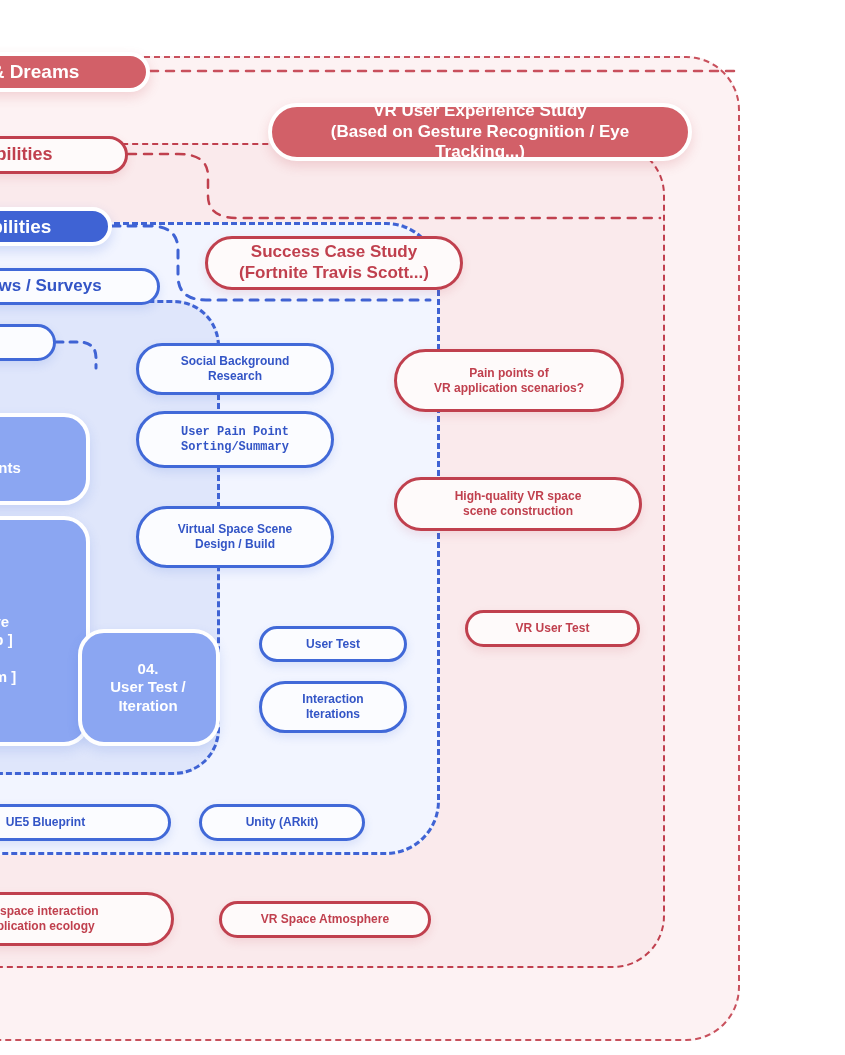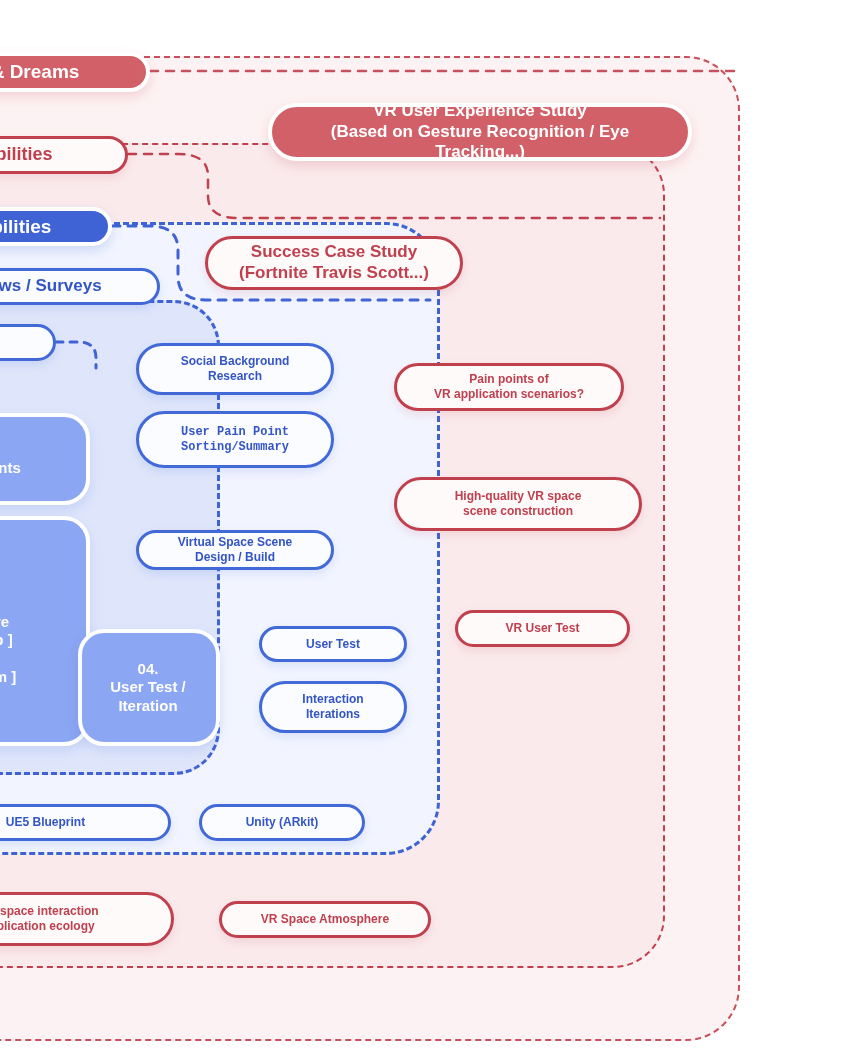--- a/index.html
+++ b/index.html
@@ -128,36 +128,36 @@
   <div class="node n-blue-outline fs17" style="left:-90px;top:268px;width:250px;height:37px;">rviews / Surveys</div>
 
   <div class="node n-blue-outline fs18" style="left:-90px;top:324px;width:146px;height:37px;">ect</div>
 
   <div class="node n-red-solid fs17" style="left:268px;top:103px;width:424px;height:58px;text-align:center;">VR User Experience Study
 (Based on Gesture Recognition / Eye Tracking...)</div>
 
   <div class="node n-red-outline fs17" style="left:205px;top:236px;width:258px;height:54px;">Success Case Study
 (Fortnite Travis Scott...)</div>
 
-  <div class="node n-red-outline fs16" style="left:394px;top:363px;width:230px;height:48px;">Pain points of
+  <div class="node n-red-outline fs16" style="left:394px;top:349px;width:230px;height:63px;">Pain points of
 VR application scenarios?</div>
 
   <div class="node n-red-outline fs16" style="left:394px;top:477px;width:248px;height:54px;">High-quality VR space
 scene construction</div>
 
-  <div class="node n-red-outline fs16" style="left:455px;top:610px;width:175px;height:37px;">VR User Test</div>
+  <div class="node n-red-outline fs16" style="left:465px;top:610px;width:175px;height:37px;">VR User Test</div>
 
 
   <div class="node n-blue-outline fs16" style="left:136px;top:343px;width:198px;height:52px;">Social Background
 Research</div>
 
   <div class="node n-blue-outline fs16" style="left:136px;top:411px;width:198px;height:57px;font-family:Liberation Mono, monospace;">User Pain Point
 Sorting/Summary</div>
 
-  <div class="node n-blue-outline fs16" style="left:136px;top:506px;width:198px;height:40px;margin-top:24px;">Virtual Space Scene
+  <div class="node n-blue-outline fs16" style="left:136px;top:506px;width:198px;height:62px;">Virtual Space Scene
 Design / Build</div>
 
   <div class="node n-blue-outline fs16" style="left:259px;top:626px;width:148px;height:36px;">User Test</div>
 
   <div class="node n-blue-outline fs16" style="left:259px;top:681px;width:148px;height:52px;">Interaction
 Iterations</div>
 
   <div class="node n-blue-card fs15" style="left:-120px;top:413px;width:210px;height:92px;border-radius:26px;">02.
 ain Points</div>
 

